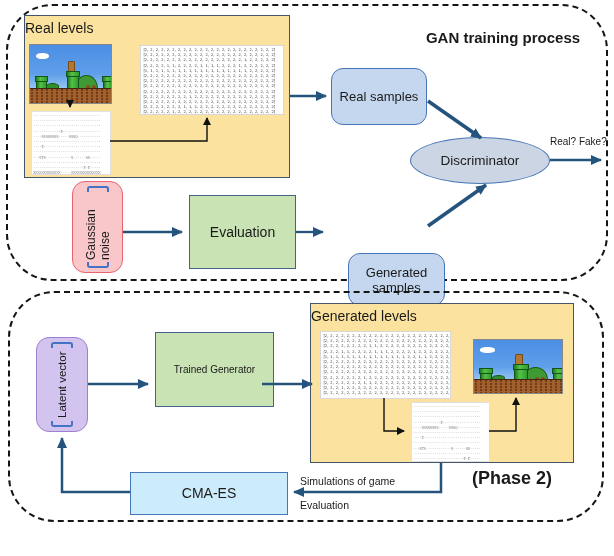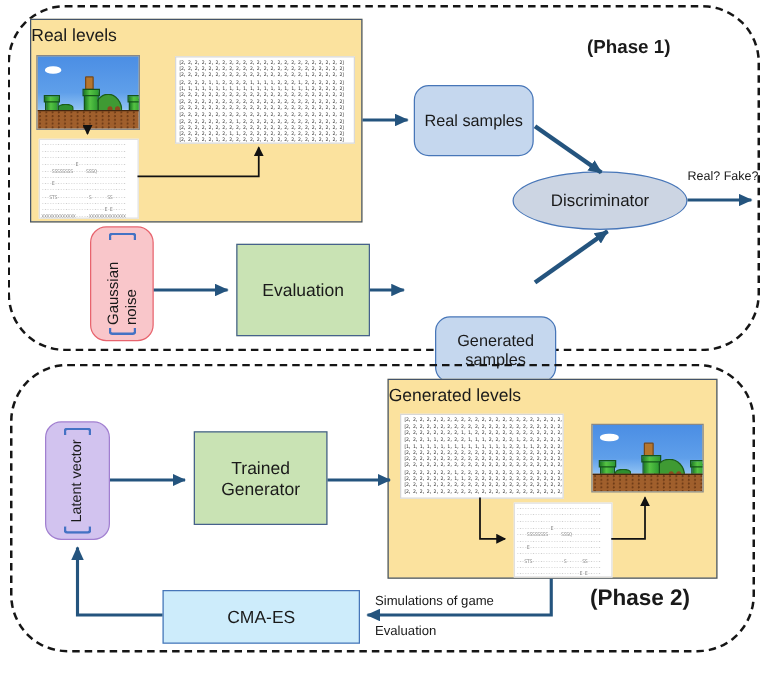--- a/index.html
+++ b/index.html
@@ -20,22 +20,22 @@
   #gen-levels{left:310px;top:303px;width:264px;height:160px;}
   .ybox-title{position:absolute;left:0;right:0;top:4px;text-align:left;font-size:14px;}
 
   .rbox{position:absolute;box-sizing:border-box;display:flex;align-items:center;justify-content:center;
         text-align:center;font-size:13px;line-height:15px;}
   .blue{background:var(--c-blue_fill);border:1.8px solid var(--c-blue_border);border-radius:12px;align-items:center;}
   #real-samples{left:331px;top:68px;width:96px;height:57px;}
   #gen-samples{left:348px;top:205px;width:97px;height:53px;margin-top:48px;}
   #generator{left:189px;top:195px;width:107px;height:74px;background:var(--c-green_fill);
              border:1.5px solid var(--c-green_border);font-size:14px;}
-  #trained-generator{left:155px;top:345px;width:107px;height:75px;background:var(--c-green_fill);
-             border:1.5px solid var(--c-green_border);font-size:14px;line-height:17px;padding:0 14px;}
+  #trained-generator{left:155px;top:332px;width:119px;height:75px;background:var(--c-green_fill);
+             border:1.5px solid var(--c-green_border);font-size:10px;line-height:17px;padding:0 14px;}
   #discriminator{left:410px;top:137px;width:140px;height:47px;background:var(--c-ellipse_fill);
              border:1.5px solid var(--c-blue_border);border-radius:50%;font-size:13.5px;}
   #cma-es{left:130px;top:472px;width:158px;height:43px;background:var(--c-cyan_fill);
              border:1.5px solid var(--c-blue_border);font-size:14px;text-align:center;}
 
   .vbox{position:absolute;box-sizing:border-box;border-radius:13px;}
   #gaussian-noise{left:72px;top:181px;width:51px;height:92px;background:var(--c-pink_fill);
              border:1.8px solid var(--c-pink_border);}
   #latent-vector{left:36px;top:337px;width:52px;height:95px;background:var(--c-purple_fill);
              border:1.5px solid var(--c-purple_border);}
@@ -94,21 +94,21 @@
   .arr-blk{stroke:#111;fill:none;stroke-width:1.4px;}
   .mkA{fill:var(--c-arrow);} .mkB{fill:#111;}
 </style>
 </head>
 <body>
 
 <div id="page">
 
   <div class="phase" id="phase1"></div>
   <div class="phase-title" id="p1-title">
-    <span>(Phase 1)</span>
+    <span>GAN training process</span>
   </div>
 
   <div class="ybox" id="real-levels">
     <div class="ybox-title">Real levels</div>
     <div class="mario" id="real-mario">
       <div class="m-cloud"></div>
       <div class="m-sprite"></div>
       <div class="m-hill"></div>
       <div class="m-bush"></div>
       <div class="m-goomba1"></div>

